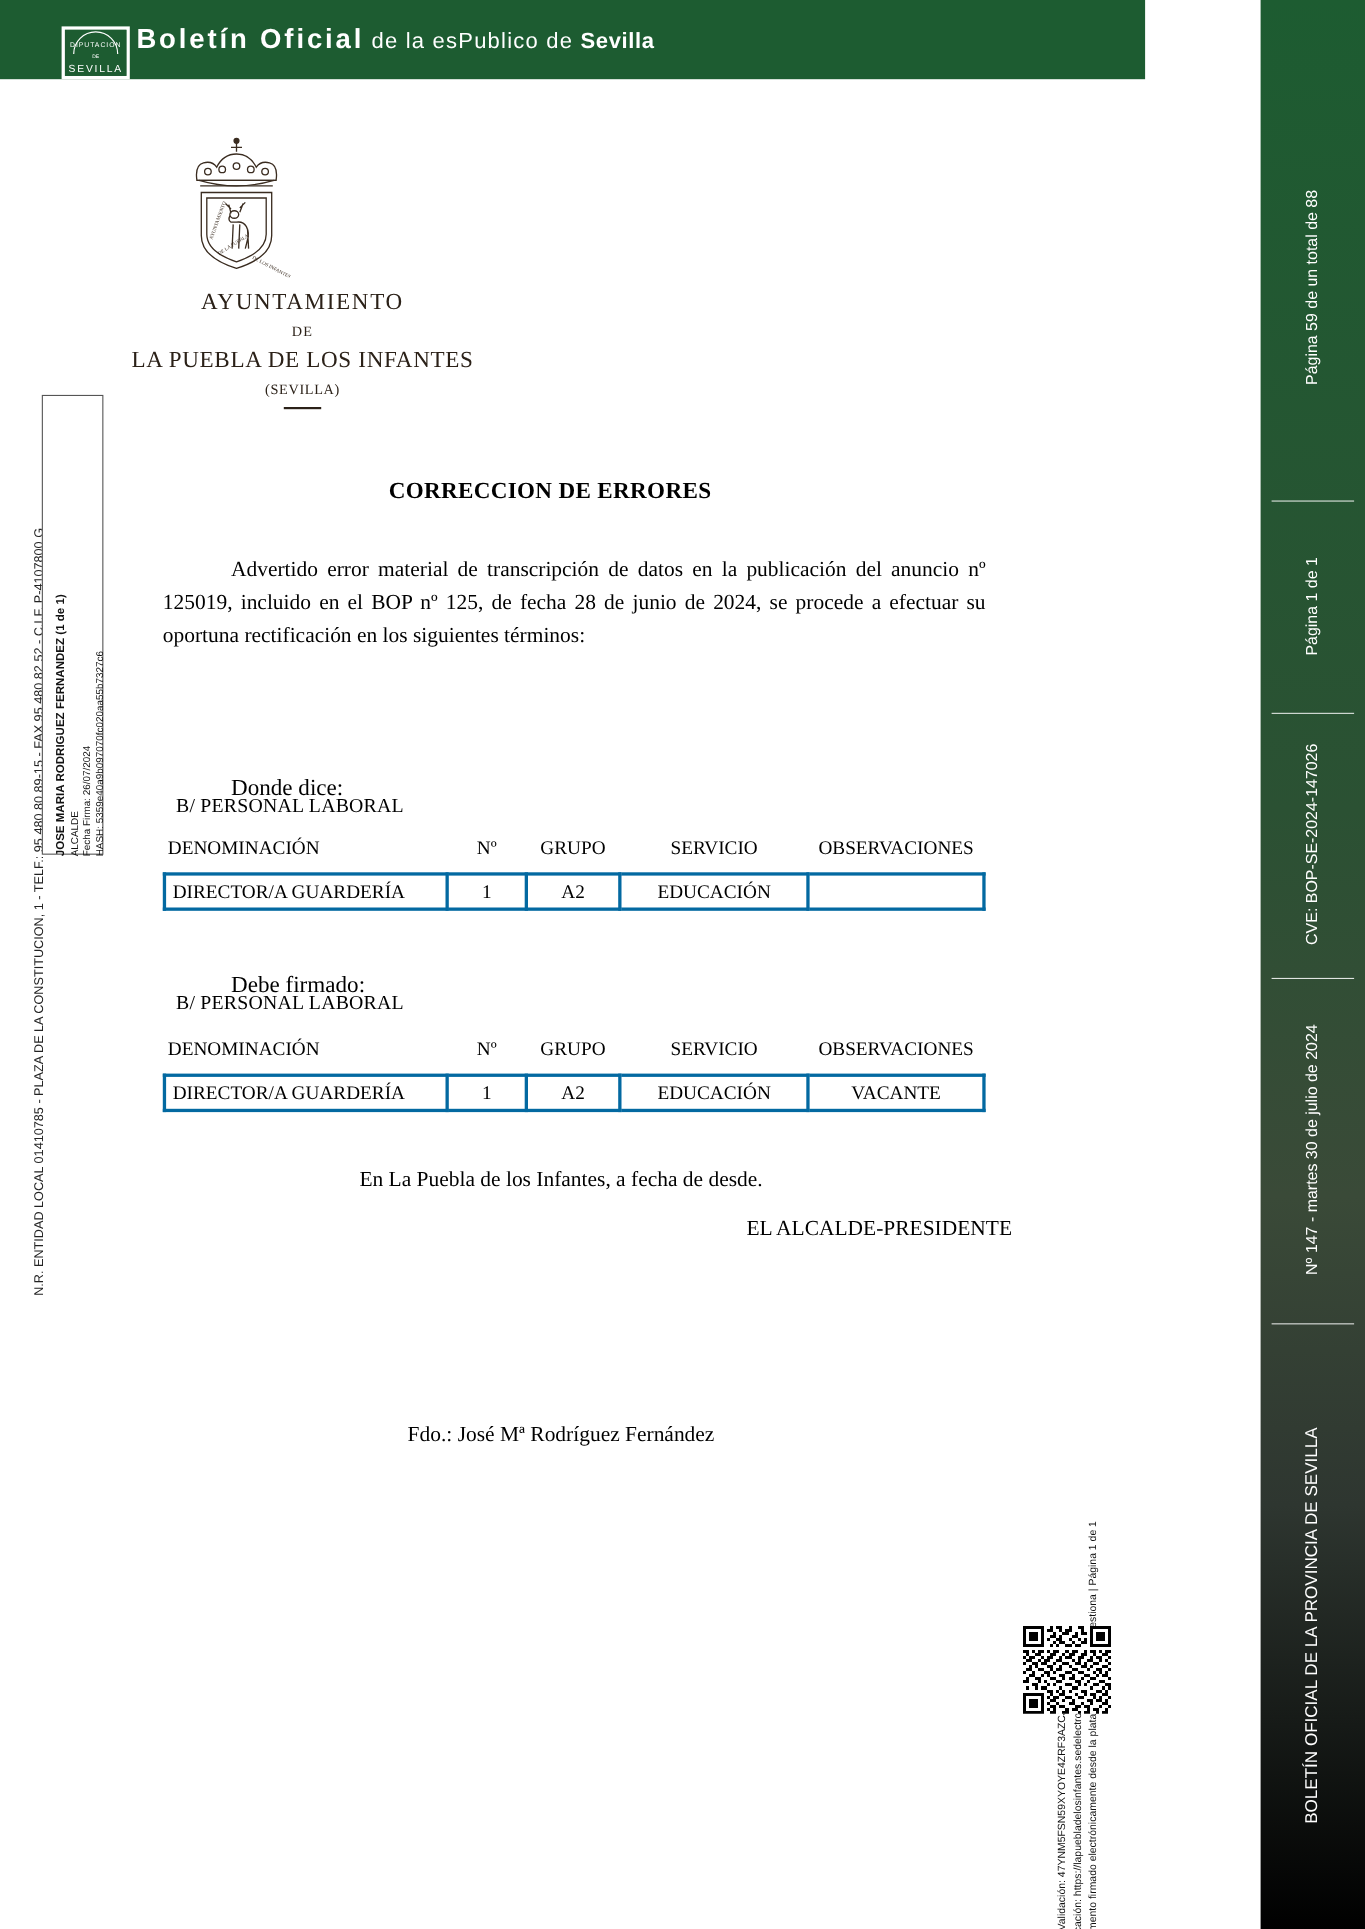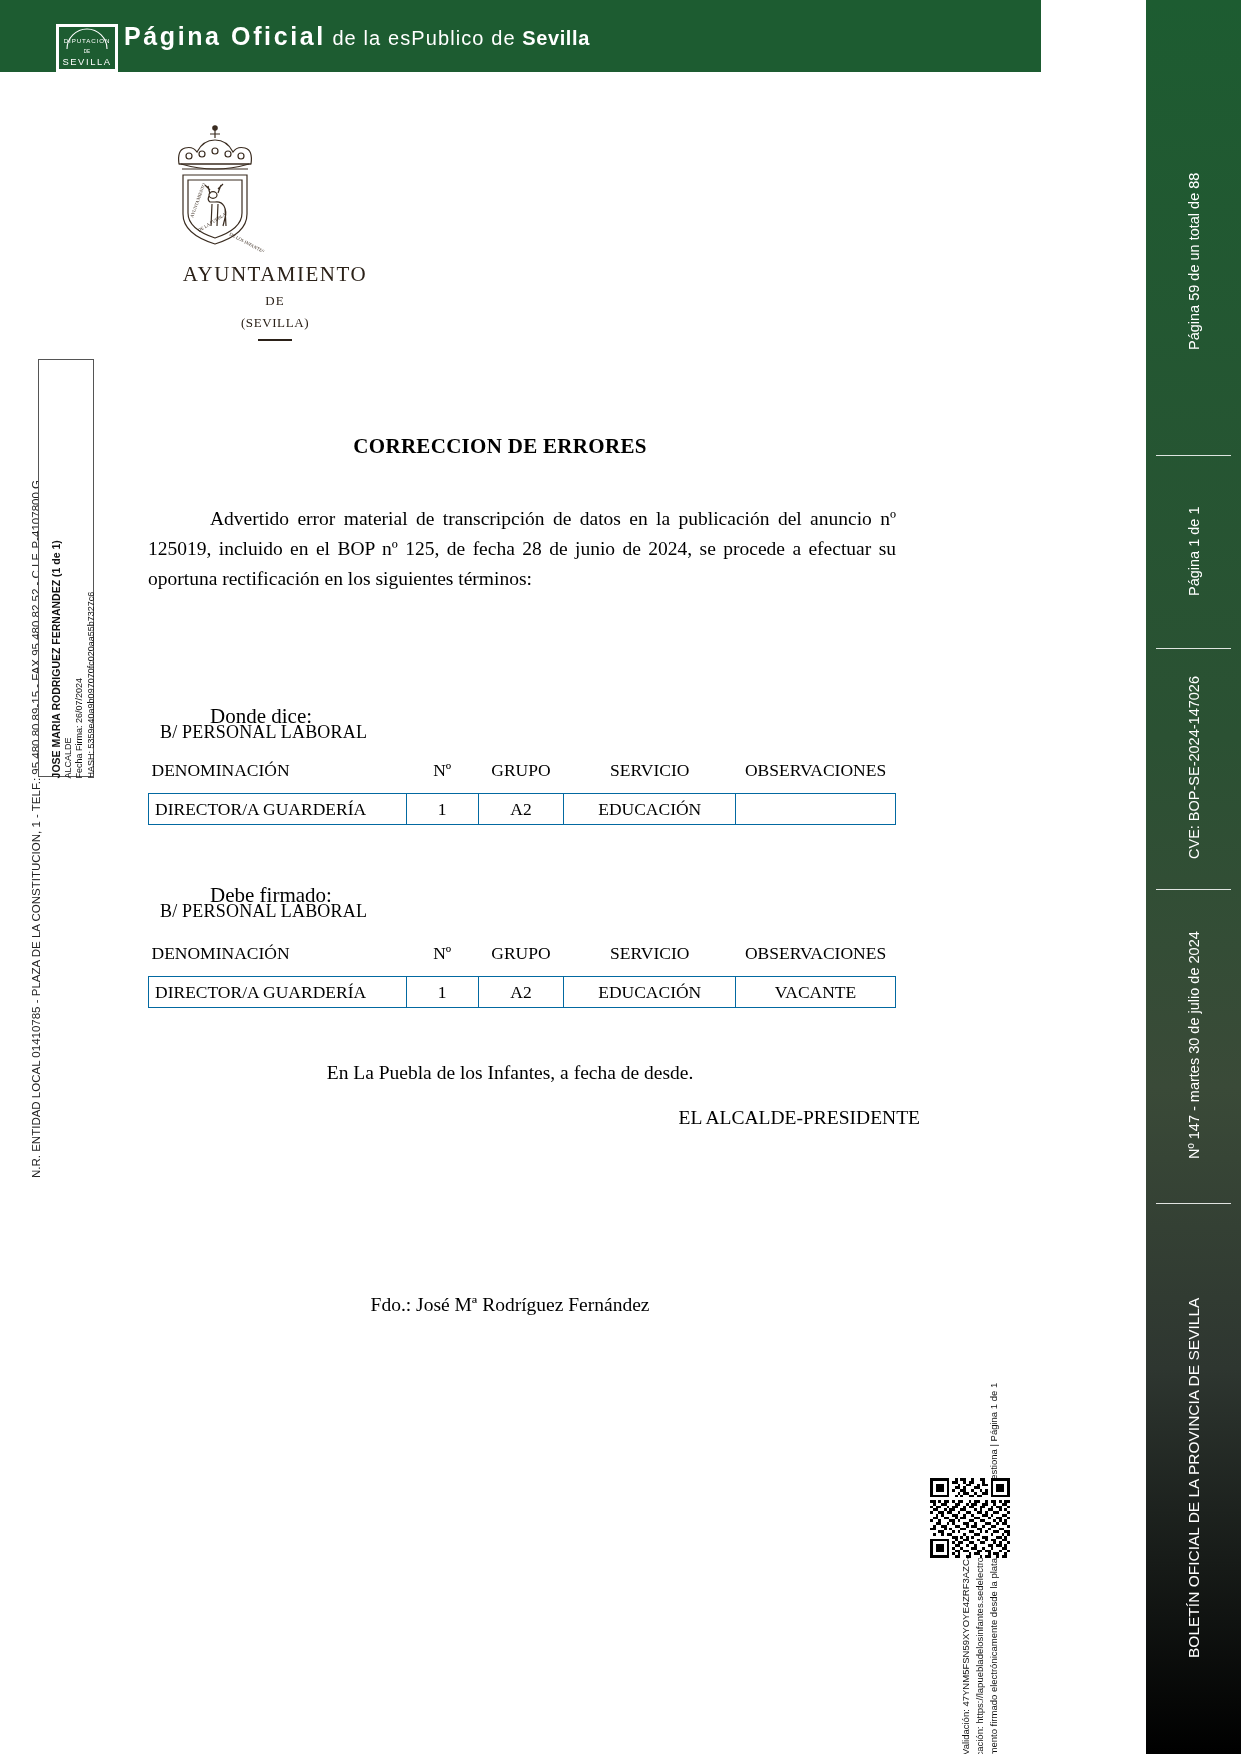--- a/index.html
+++ b/index.html
@@ -202,21 +202,21 @@
   #tbl-2 { top: 868px; }
   .tbl th {
     font-weight: normal;
     padding: 3px 0 12px 0;
     text-align: center;
     border: none;
     white-space: nowrap;
   }
   .tbl th.c-den { text-align: left; padding-left: 3px; }
   .tbl td {
-    border: 1px solid #0369a1;
+    border: 3px solid #0369a1;
     padding: 4px 4px;
     text-align: center;
     height: 31px;
     white-space: nowrap;
   }
   .tbl td.c-den { text-align: left; padding-left: 6px; }
   .col-den { width: 258px; }
   .col-num { width: 72px; }
   .col-gru { width: 86px; }
   .col-ser { width: 172px; }
@@ -280,21 +280,21 @@
       <svg viewBox="0 0 56 42" xmlns="http://www.w3.org/2000/svg">
         <rect x="0" y="0" width="56" height="42" fill="#1d5c31"></rect>
         <path d="M8 22 A20 20 0 0 1 48 22" fill="none" stroke="#ffffff" stroke-width="1.1"></path>
         <text x="28" y="16" fill="#ffffff" font-family="Liberation Sans, sans-serif" font-size="6.2" text-anchor="middle" letter-spacing="0.9">DIPUTACION</text>
         <text x="28" y="26" fill="#ffffff" font-family="Liberation Sans, sans-serif" font-size="4.6" text-anchor="middle">DE</text>
         <text x="28" y="38" fill="#ffffff" font-family="Liberation Sans, sans-serif" font-size="9.4" text-anchor="middle" letter-spacing="1.6">SEVILLA</text>
       </svg>
     </div>
   </div>
   <div id="banner-title">
-    <span>Página Oficial</span><span class="lite"> de la esPublico de </span><span class="prov-bold">Sevilla</span>
+    <span>Boletín Oficial</span><span class="lite"> de la esPublico de </span><span class="prov-bold">Sevilla</span>
   </div>
 </div>
 
 <div id="right-sidebar">
   <div class="rs-seg" style="top:72px;height:378px;">Página 59 de un total de 88</div>
   <div class="rs-div" style="top:455px;"></div>
   <div class="rs-seg" style="top:456px;height:190px;">Página 1 de 1</div>
   <div class="rs-div" style="top:648px;"></div>
   <div class="rs-seg" style="top:649px;height:238px;">CVE: BOP-SE-2024-147026</div>
   <div class="rs-div" style="top:889px;"></div>
@@ -344,20 +344,21 @@
         <text transform="translate(38,96) rotate(-70)" font-size="4.6">AYUNTAMIENTO</text>
         <text transform="translate(44,110) rotate(-32)" font-size="4.6">DE LA PUEBLA</text>
         <text transform="translate(74,113) rotate(28)" font-size="4.6">DE LOS INFANTES</text>
       </g>
     </svg>
   </div>
 
   <div id="letterhead">
     <div id="lh-ayto">AYUNTAMIENTO</div>
     <div id="lh-de">DE</div>
+    <div id="lh-town">LA PUEBLA DE LOS INFANTES</div>
     <div id="lh-prov">(SEVILLA)</div>
     <div id="lh-rule"></div>
   </div>
 
   <div id="doc-title">CORRECCION DE ERRORES</div>
 
   <div id="para-intro">Advertido error material de transcripción de datos en la publicación del anuncio nº 125019, incluido en el BOP nº 125, de fecha 28 de junio de 2024, se procede a efectuar su oportuna rectificación en los siguientes términos:</div>
 
   <div class="lbl-donde" id="lbl-donde-dice">Donde dice:</div>
   <div class="sec-head" id="sec-head-1">B/ PERSONAL LABORAL</div>

